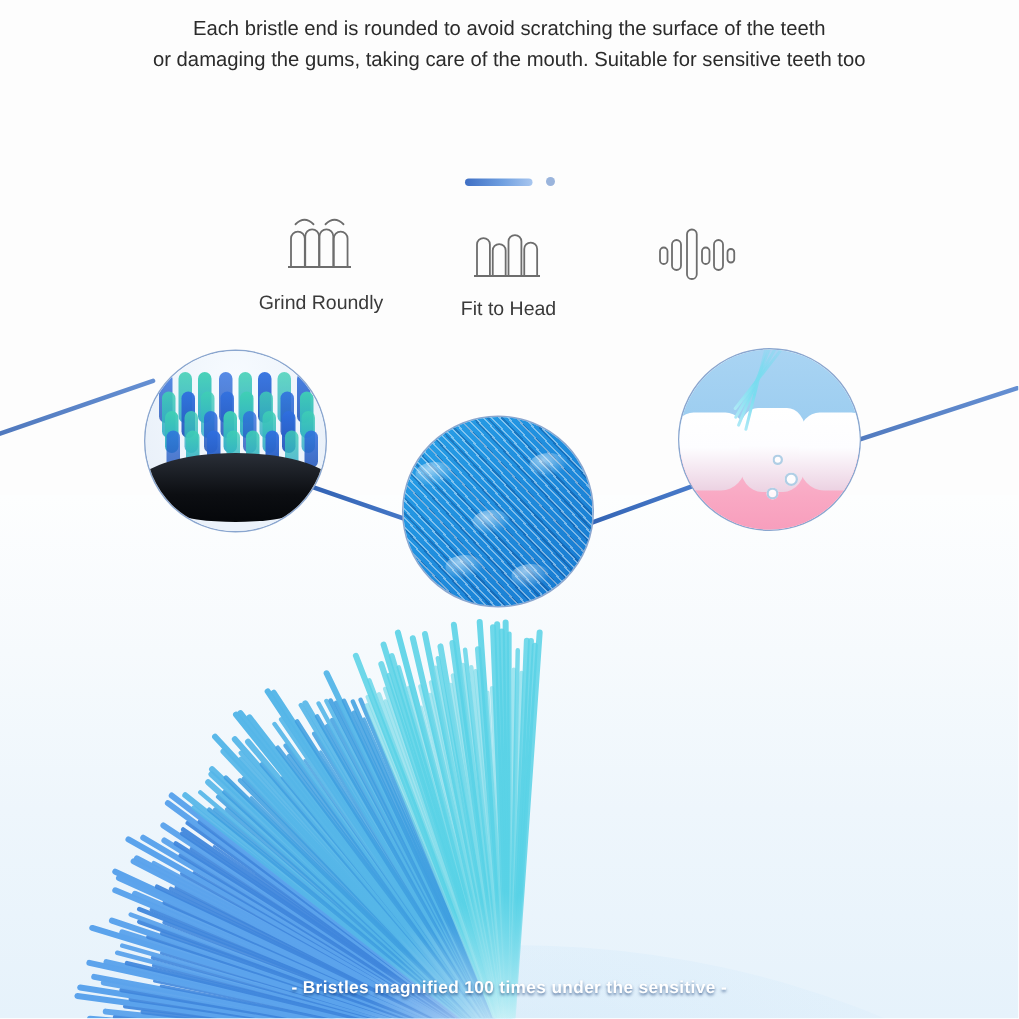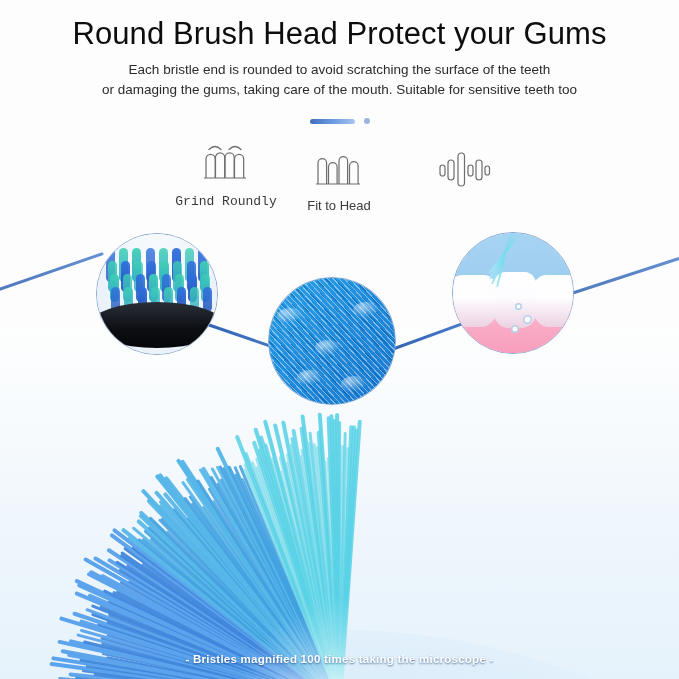--- a/index.html
+++ b/index.html
@@ -30,21 +30,21 @@
          justify-content:center;align-items:center;gap:9px;z-index:40;}
   .pager .bar{width:45px;height:5px;border-radius:3px;
        background:linear-gradient(90deg,#3f6fc4 0%,#6f9fe0 55%,#a8c6ef 100%);}
   .pager .dot{width:6px;height:6px;border-radius:50%;background:#9ab4dc;}
 
   
   .features{position:absolute;left:0;top:138px;width:679px;z-index:40;}
   .feat{position:absolute;text-align:center;}
   .feat .iconbox{height:46px;display:flex;align-items:flex-end;justify-content:center;}
   .feat .flabel{font-size:13px;color:#3a3a3a;margin-top:10px;white-space:nowrap;}
-  .f0{left:160px;top:0;width:132px;font-family:Liberation Mono, monospace;}
+  .f0{left:148px;top:0;width:132px;}
   .f1{left:278px;top:4px;width:122px;}
   .f2{left:398px;top:4px;width:132px;}
 
   
   .stage{position:absolute;left:0;top:215px;width:679px;height:190px;z-index:30;}
   .circ{position:absolute;border-radius:50%;overflow:hidden;
         border:1px solid #8aa6cf;box-sizing:border-box;background:#fff;}
   .c-left{left:96px;top:18px;width:122px;height:122px;}
   .c-mid{left:268px;top:62px;width:128px;height:128px;}
   .c-right{left:452px;top:17px;width:122px;height:122px;}
@@ -259,21 +259,20 @@
         <i class="bristle" style="height:271px;width:3.4px;background:linear-gradient(180deg,#58d2e6 0%,#58d2e6 62%,rgba(255,255,255,.55) 100%);opacity:0.79;transform:translateX(-50%) rotate(1.14deg);"></i>
         <i class="bristle" style="height:256px;width:2.8px;background:linear-gradient(180deg,#7fdcea 0%,#7fdcea 62%,rgba(255,255,255,.55) 100%);opacity:0.71;transform:translateX(-50%) rotate(1.71deg);"></i>
         <i class="bristle" style="height:278px;width:3.6px;background:linear-gradient(180deg,#58d2e6 0%,#58d2e6 62%,rgba(255,255,255,.55) 100%);opacity:0.82;transform:translateX(-50%) rotate(2.29deg);"></i>
         <i class="bristle" style="height:278px;width:3.6px;background:linear-gradient(180deg,#58d2e6 0%,#58d2e6 62%,rgba(255,255,255,.55) 100%);opacity:0.82;transform:translateX(-50%) rotate(2.86deg);"></i>
         <i class="bristle" style="height:275px;width:3.5px;background:linear-gradient(180deg,#58d2e6 0%,#58d2e6 62%,rgba(255,255,255,.55) 100%);opacity:0.80;transform:translateX(-50%) rotate(3.43deg);"></i>
         <i class="bristle" style="height:284px;width:3.8px;background:linear-gradient(180deg,#58d2e6 0%,#58d2e6 62%,rgba(255,255,255,.55) 100%);opacity:0.85;transform:translateX(-50%) rotate(4.00deg);"></i>
       </div>
   </div>
 
   <div class="header">
-    <div class="title">Round Brush Head  Protect your Gums</div>
     <div class="subline sub1">Each bristle end is rounded to avoid scratching the surface of the teeth</div>
     <div class="subline sub2">or damaging the gums, taking care of the mouth. Suitable for sensitive teeth too</div>
   </div>
 
   <div class="pager">
     <div class="bar"></div>
     <div class="dot"></div>
   </div>
 
   <div class="features">
@@ -387,14 +386,14 @@
         <div class="strand" style="left:62px;top:-8px;height:64px;transform:rotate(22deg);"></div>
         <div class="strand" style="left:66px;top:-6px;height:60px;transform:rotate(30deg);"></div>
         <div class="strand" style="left:70px;top:-4px;height:56px;transform:rotate(38deg);"></div>
         <div class="bubble" style="left:62px;top:70px;width:7px;height:7px;"></div>
         <div class="bubble" style="left:70px;top:82px;width:9px;height:9px;"></div>
         <div class="bubble" style="left:58px;top:92px;width:8px;height:8px;"></div>
       </div>
     </div>
   </div>
 
-  <div class="caption">- Bristles magnified 100 times taking the microscope -</div>
+  <div class="caption">- Bristles magnified 100 times under the sensitive -</div>
 </div>
 
 </body></html>

